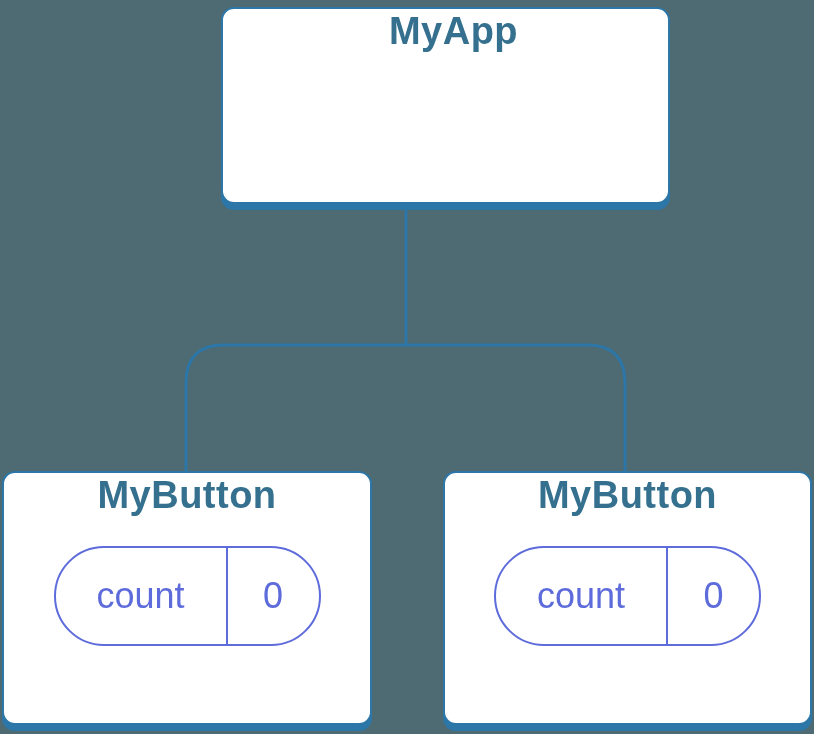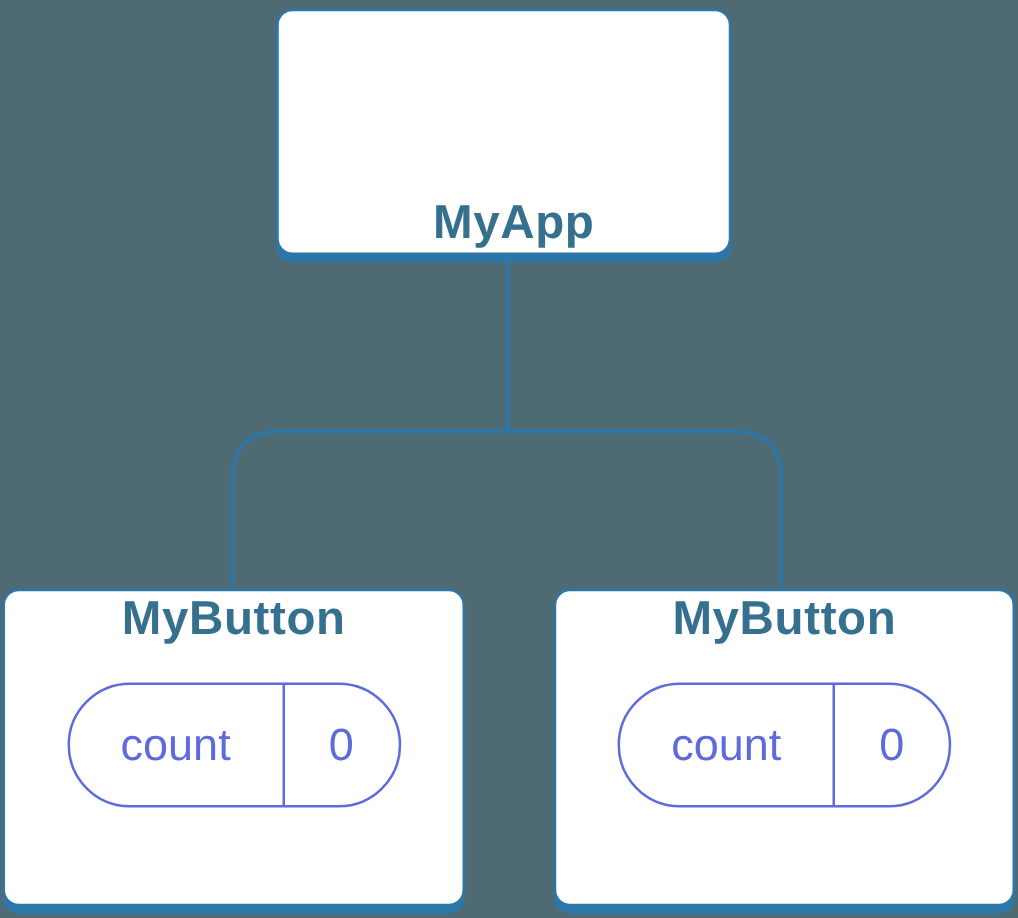--- a/index.html
+++ b/index.html
@@ -32,22 +32,22 @@
     position:absolute;z-index:1;
     background:var(--node-fill);
     border:2px solid var(--line);
     border-radius:13px;
     box-shadow:0 6px 0 0 var(--line);
     display:flex;
     flex-direction:column;
     align-items:center;
   }
   .node-root{
-    left:221px;top:7px;width:364px;height:197px;
-    justify-content:flex-end;
+    left:221px;top:7px;width:449px;height:197px;
+    justify-content:flex-start;
     padding-left:16px;
   }
   .node-child{
     top:471px;width:370px;height:254px;
   }
   .node-child-left{left:2px;}
   .node-child-right{left:443px;width:369px;}
   .node-label{
     color:var(--label);
     font-size:38px;

